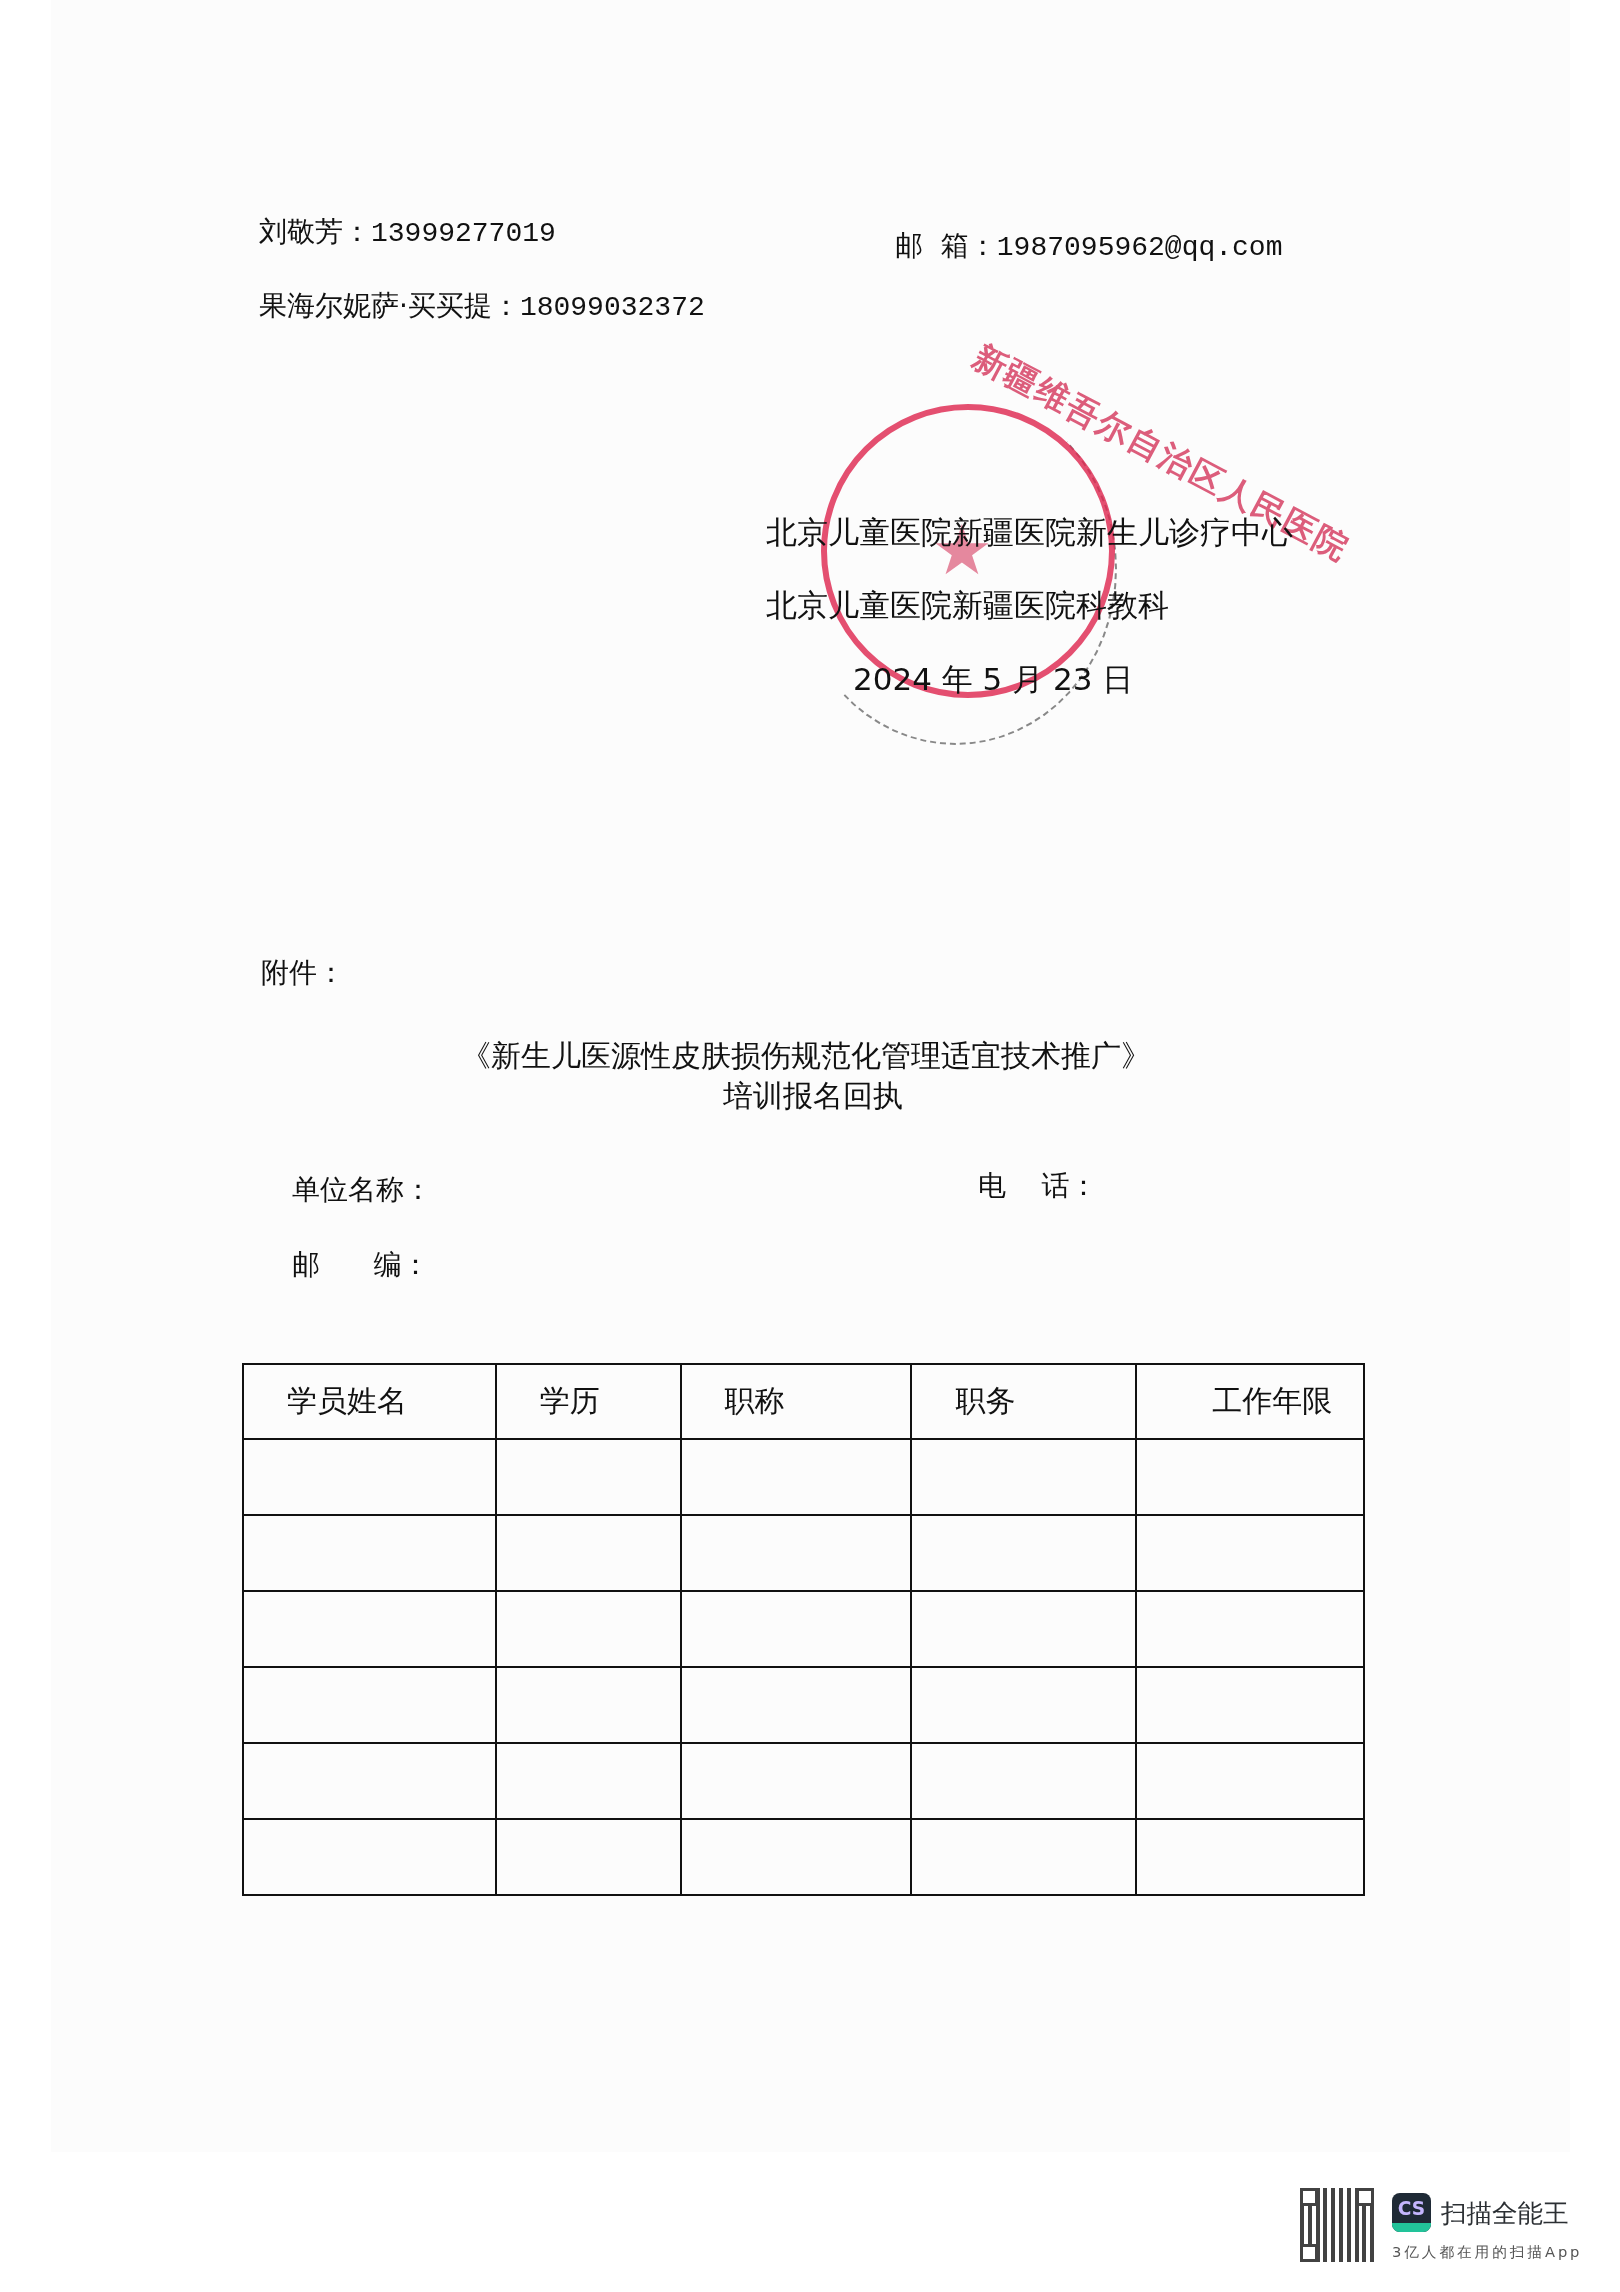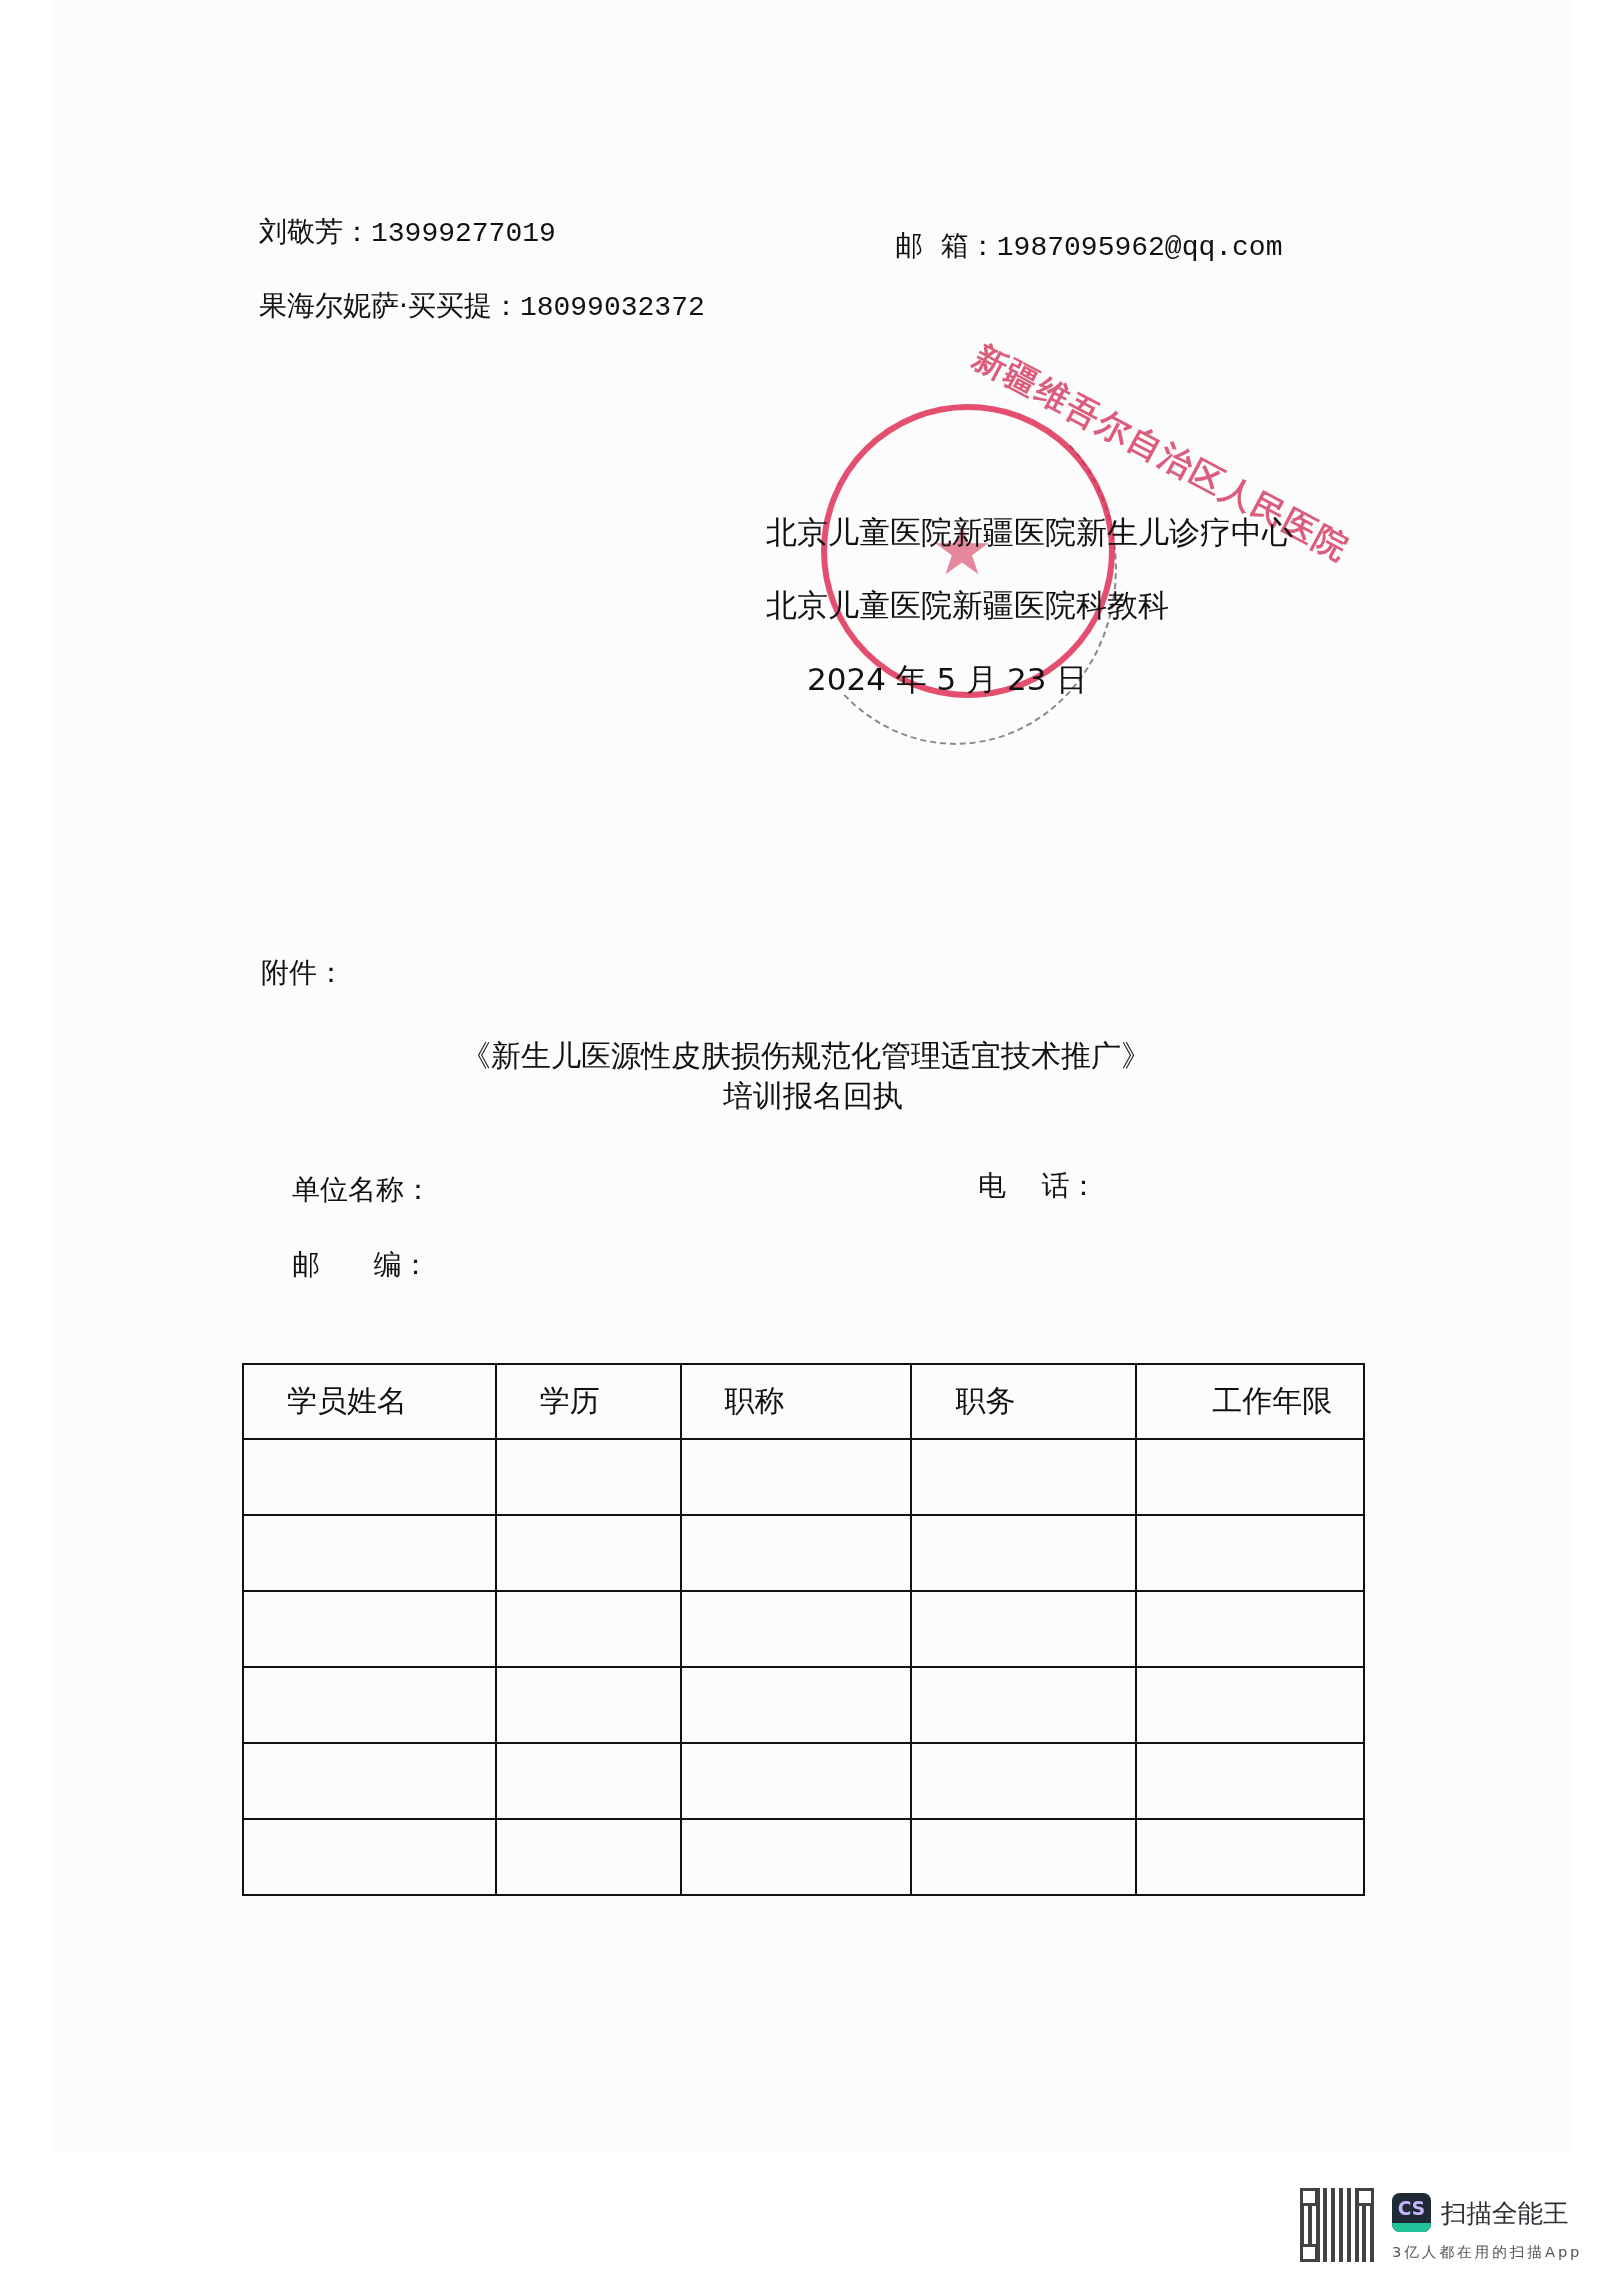--- a/index.html
+++ b/index.html
@@ -96,21 +96,21 @@
   <span>果海尔妮萨·买买提：</span><span class="mono">18099032372</span>
 </div>
 
 <div class="seal-ring-outer"></div>
 <div class="seal"></div>
 <div class="seal-text">新疆维吾尔自治区人民医院</div>
 <div class="seal-star">★</div>
 
 <div class="abs sign-line" style="left:766px; top:512px;">北京儿童医院新疆医院新生儿诊疗中心</div>
 <div class="abs sign-line" style="left:766px; top:585px;">北京儿童医院新疆医院科教科</div>
-<div class="abs sign-line" style="left:807px; top:659px;text-align:center;">2024 年 5 月 23 日</div>
+<div class="abs sign-line" style="left:853px; top:659px;text-align:center;">2024 年 5 月 23 日</div>
 
 <div class="abs t30" style="left:261px; top:959px;">附件：</div>
 <div class="abs" style="left:461px; top:1030px; font-size:30px;margin-top:6px;">《新生儿医源性皮肤损伤规范化管理适宜技术推广》</div>
 <div class="abs" style="left:723px; top:1076px; font-size:30px;">培训报名回执</div>
 
 <div class="abs t30" style="left:292px; top:1176px;">单位名称：</div>
 <div class="abs t30" style="left:978px; top:1172px; white-space:pre;">电    话：</div>
 <div class="abs t30" style="left:292px; top:1251px; white-space:pre;">邮      编：</div>
 
 <table class="roster">

